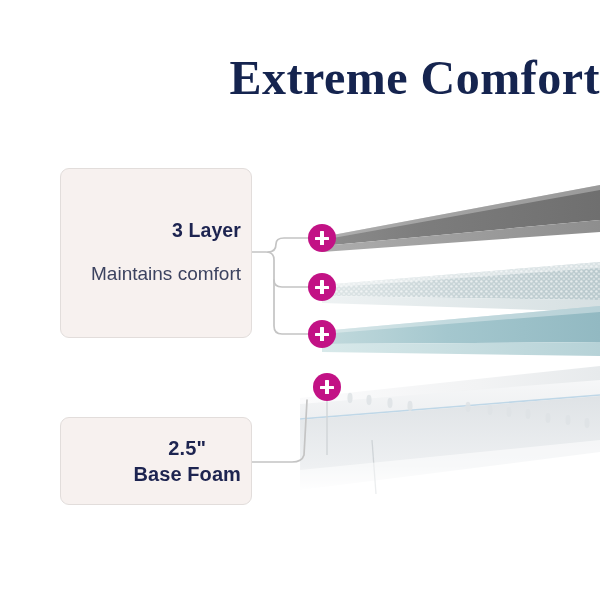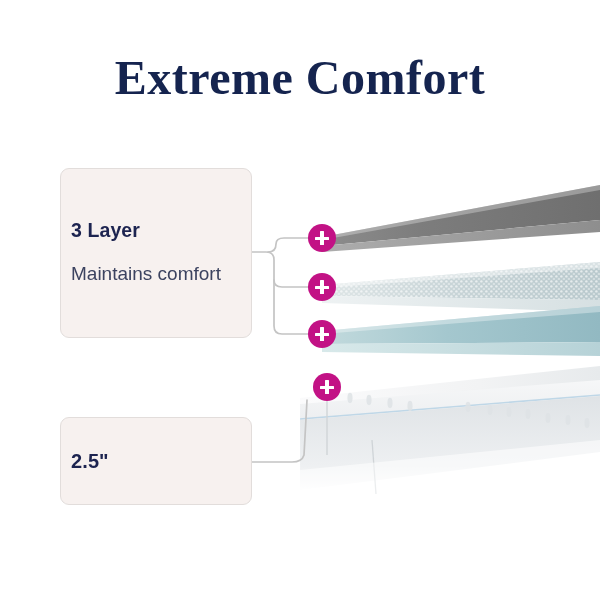--- a/index.html
+++ b/index.html
@@ -22,21 +22,21 @@
     height: 600px;
     background: #ffffff;
   }
 
   
   #page-title {
     position: absolute;
     left: 0;
     top: 52px;
     width: 600px;
-    text-align: center;
+    text-align: right;
     font-family: "Liberation Serif", "DejaVu Serif", serif;
     font-size: 48px;
     font-weight: 700;
     letter-spacing: 0.5px;
     color: #15244f;
     line-height: 1.1;
   }
 
   
   #product-art {
@@ -56,21 +56,21 @@
 
   
   .callout {
     position: absolute;
     background: #f7f1ef;
     border: 1px solid #e2dddb;
     border-radius: 9px;
     box-sizing: border-box;
     display: flex;
     flex-direction: column;
-    align-items: flex-start;
+    align-items: flex-end;
     justify-content: center;
     text-align: center;
   }
   #callout-layers {
     left: 60px;
     top: 168px;
     width: 192px;
     height: 170px;
     padding: 6px 10px;
   }
@@ -261,20 +261,21 @@
       <div>3 Layer</div>
     </div>
     <div class="callout-sub">
       <div>Maintains comfort</div>
     </div>
   </div>
 
   <div class="callout" id="callout-base">
     <div class="callout-title">
       <div>2.5"</div>
+      <div>Base Foam</div>
     </div>
   </div>
 
   <div class="plus-badge" id="badge-1"></div>
   <div class="plus-badge" id="badge-2"></div>
   <div class="plus-badge" id="badge-3"></div>
   <div class="plus-badge" id="badge-4"></div>
 
 </div>
 

